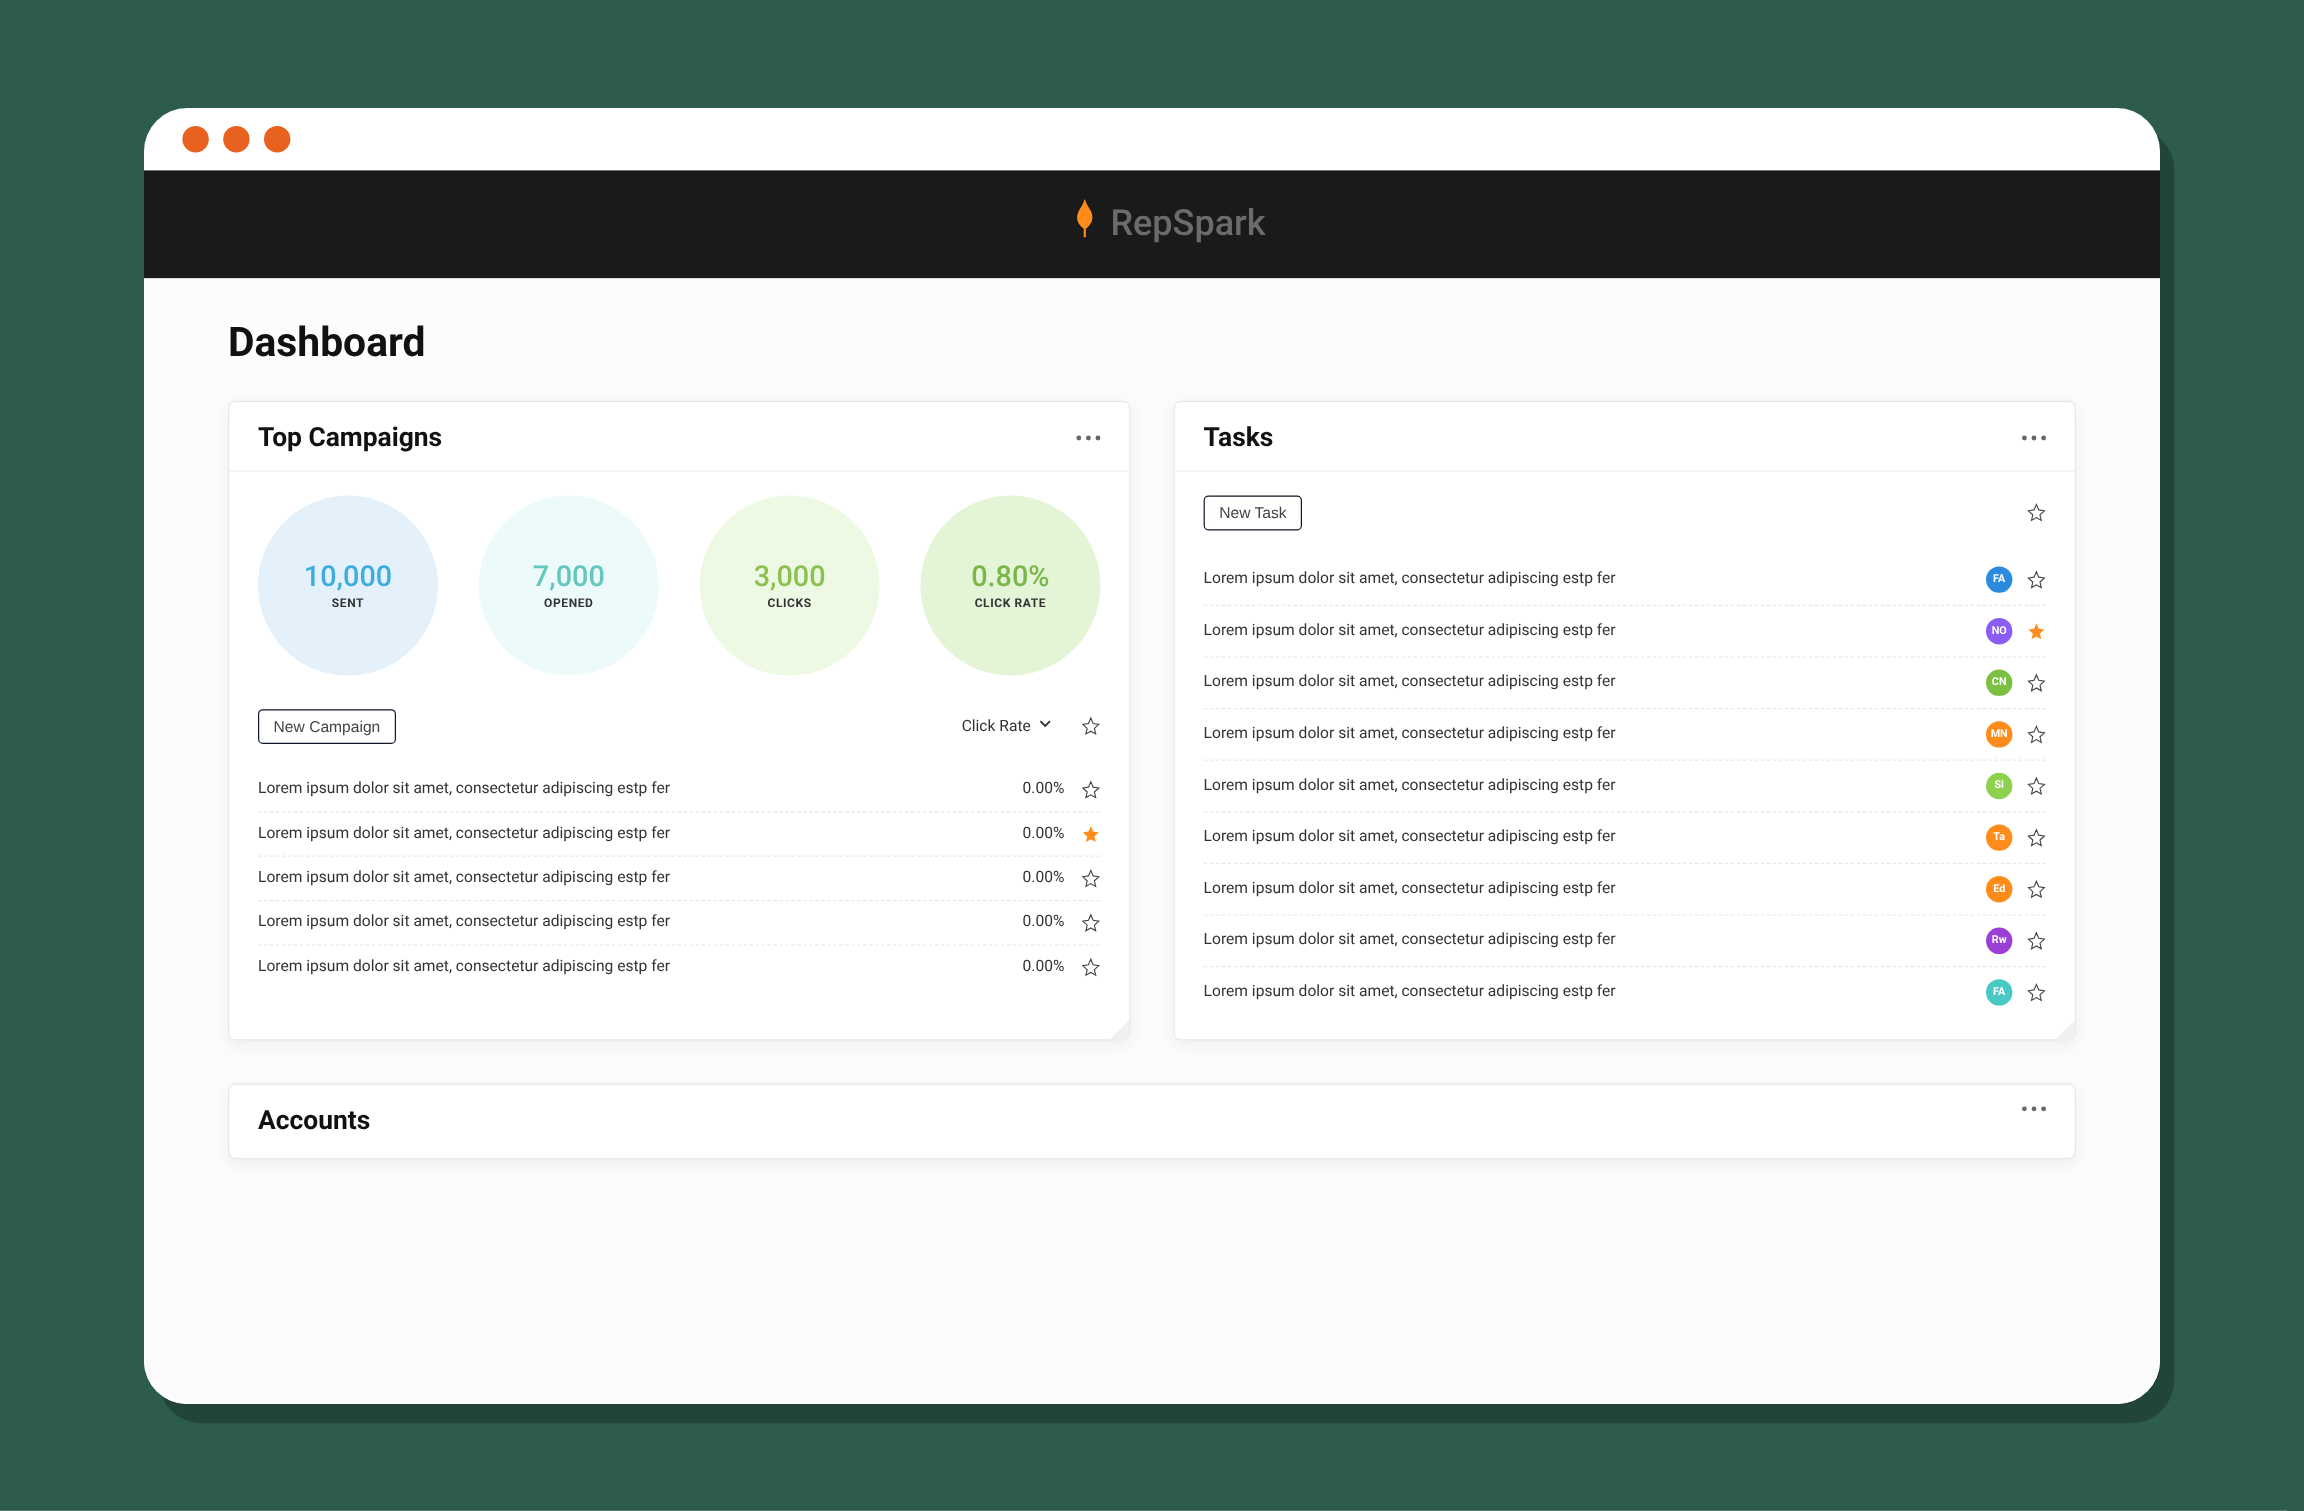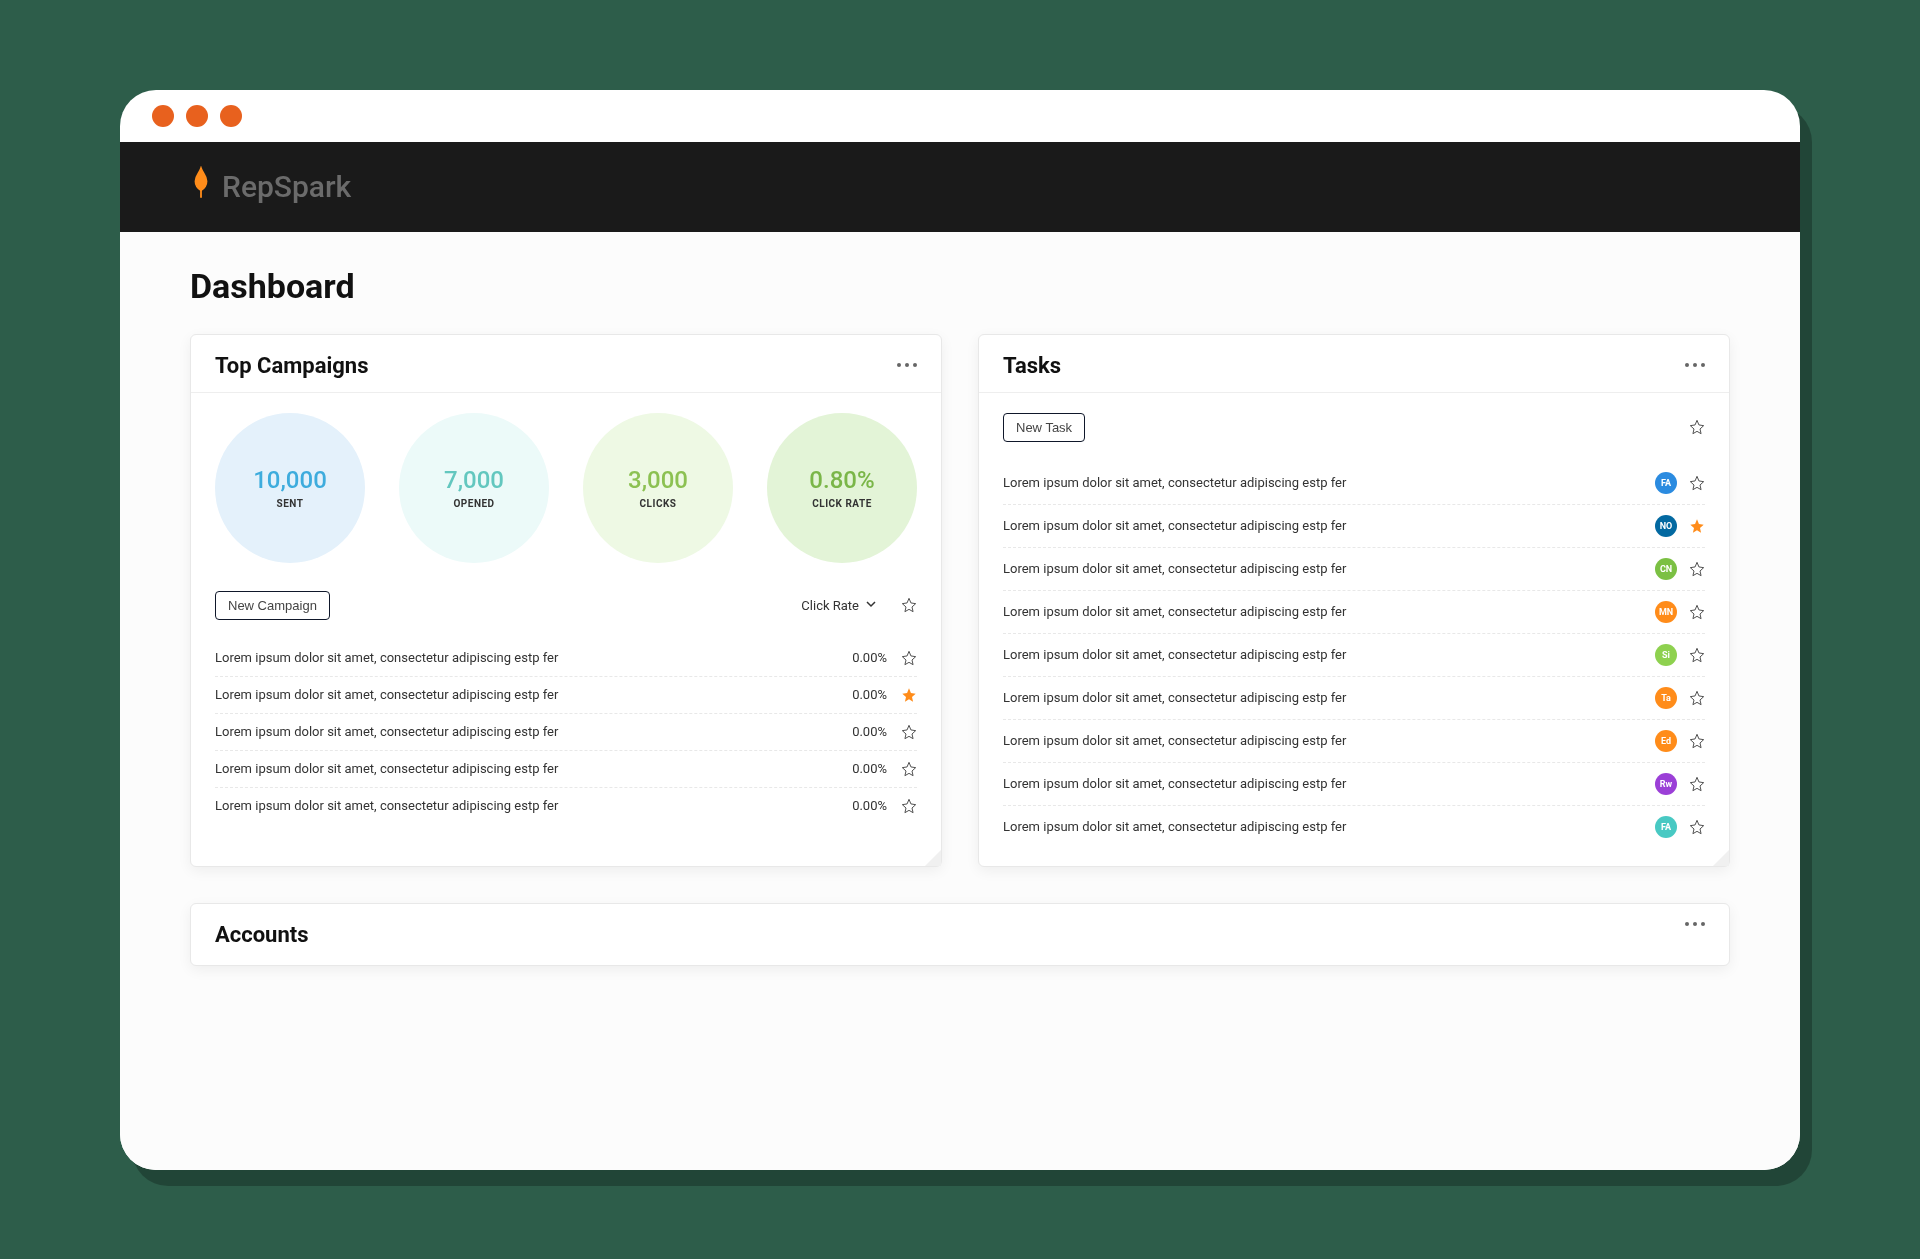--- a/index.html
+++ b/index.html
@@ -27,21 +27,21 @@
     padding-left: 32px;
     gap: 12px;
   }
   .dot { width: 22px; height: 22px; border-radius: 50%; background: #e8611e; }
   .appbar {
     background: #1a1a1a;
     height: 90px;
     display: flex;
     align-items: center;
     padding: 0 42px 0 70px;
-    justify-content: space-between;
+    justify-content: center;
   }
   .brand {
     display: flex;
     align-items: center;
     gap: 10px;
     color: #6b6b6b;
     font-size: 30px;
     font-weight: 500;
   }
   .brand svg { width: 22px; height: 34px; }
@@ -314,21 +314,21 @@
                 <span class="task-right">
                   <span class="avatar" style="background:#2b8be0">FA</span>
                   <svg class="star-icon outline" viewBox="0 0 24 24">
                     <path d="M12 2l2.9 6.9L22 10l-5.5 5 1.6 7L12 18.5 5.9 22l1.6-7L2 10l7.1-1.1z"></path>
                   </svg>
                 </span>
               </div>
               <div class="row">
                 <span class="row-text">Lorem ipsum dolor sit amet, consectetur adipiscing estp fer</span>
                 <span class="task-right">
-                  <span class="avatar" style="background:#0369a1">NO</span>
+                  <span class="avatar" style="background:#8b5cf6">NO</span>
                   <svg class="star-icon filled" viewBox="0 0 24 24">
                     <path d="M12 2l2.9 6.9L22 10l-5.5 5 1.6 7L12 18.5 5.9 22l1.6-7L2 10l7.1-1.1z"></path>
                   </svg>
                 </span>
               </div>
               <div class="row">
                 <span class="row-text">Lorem ipsum dolor sit amet, consectetur adipiscing estp fer</span>
                 <span class="task-right">
                   <span class="avatar" style="background:#7bc043">CN</span>
                   <svg class="star-icon outline" viewBox="0 0 24 24">

